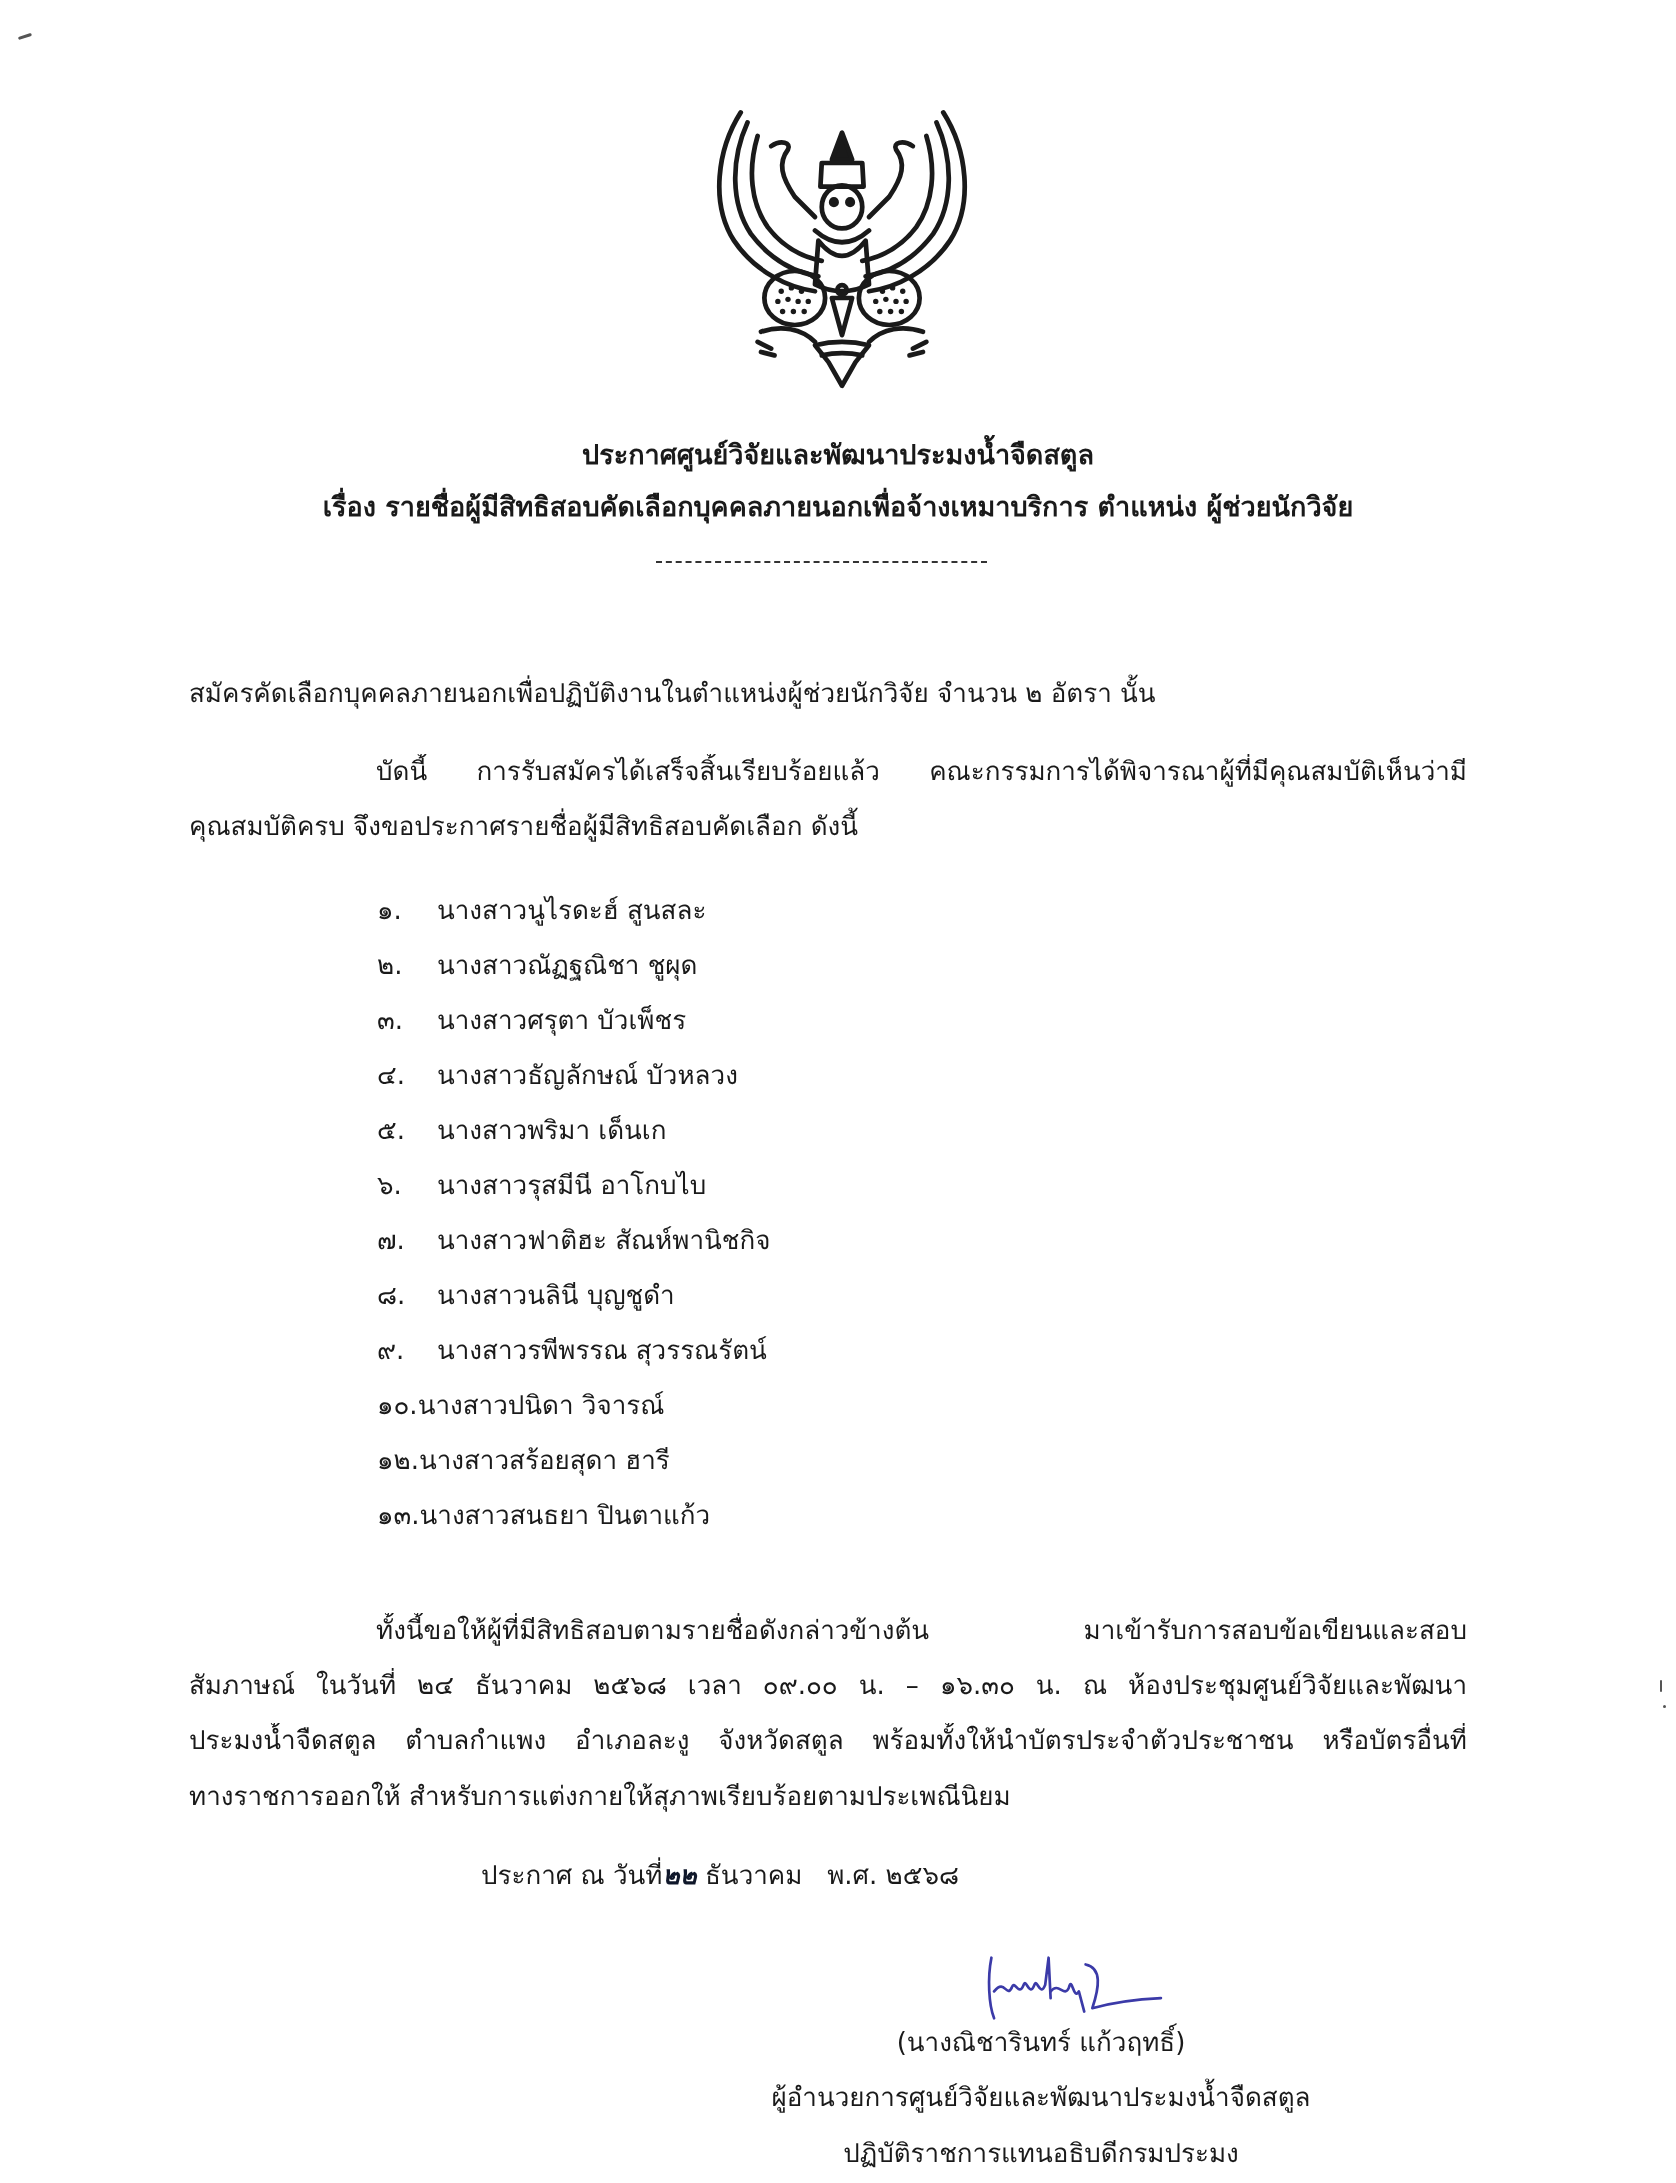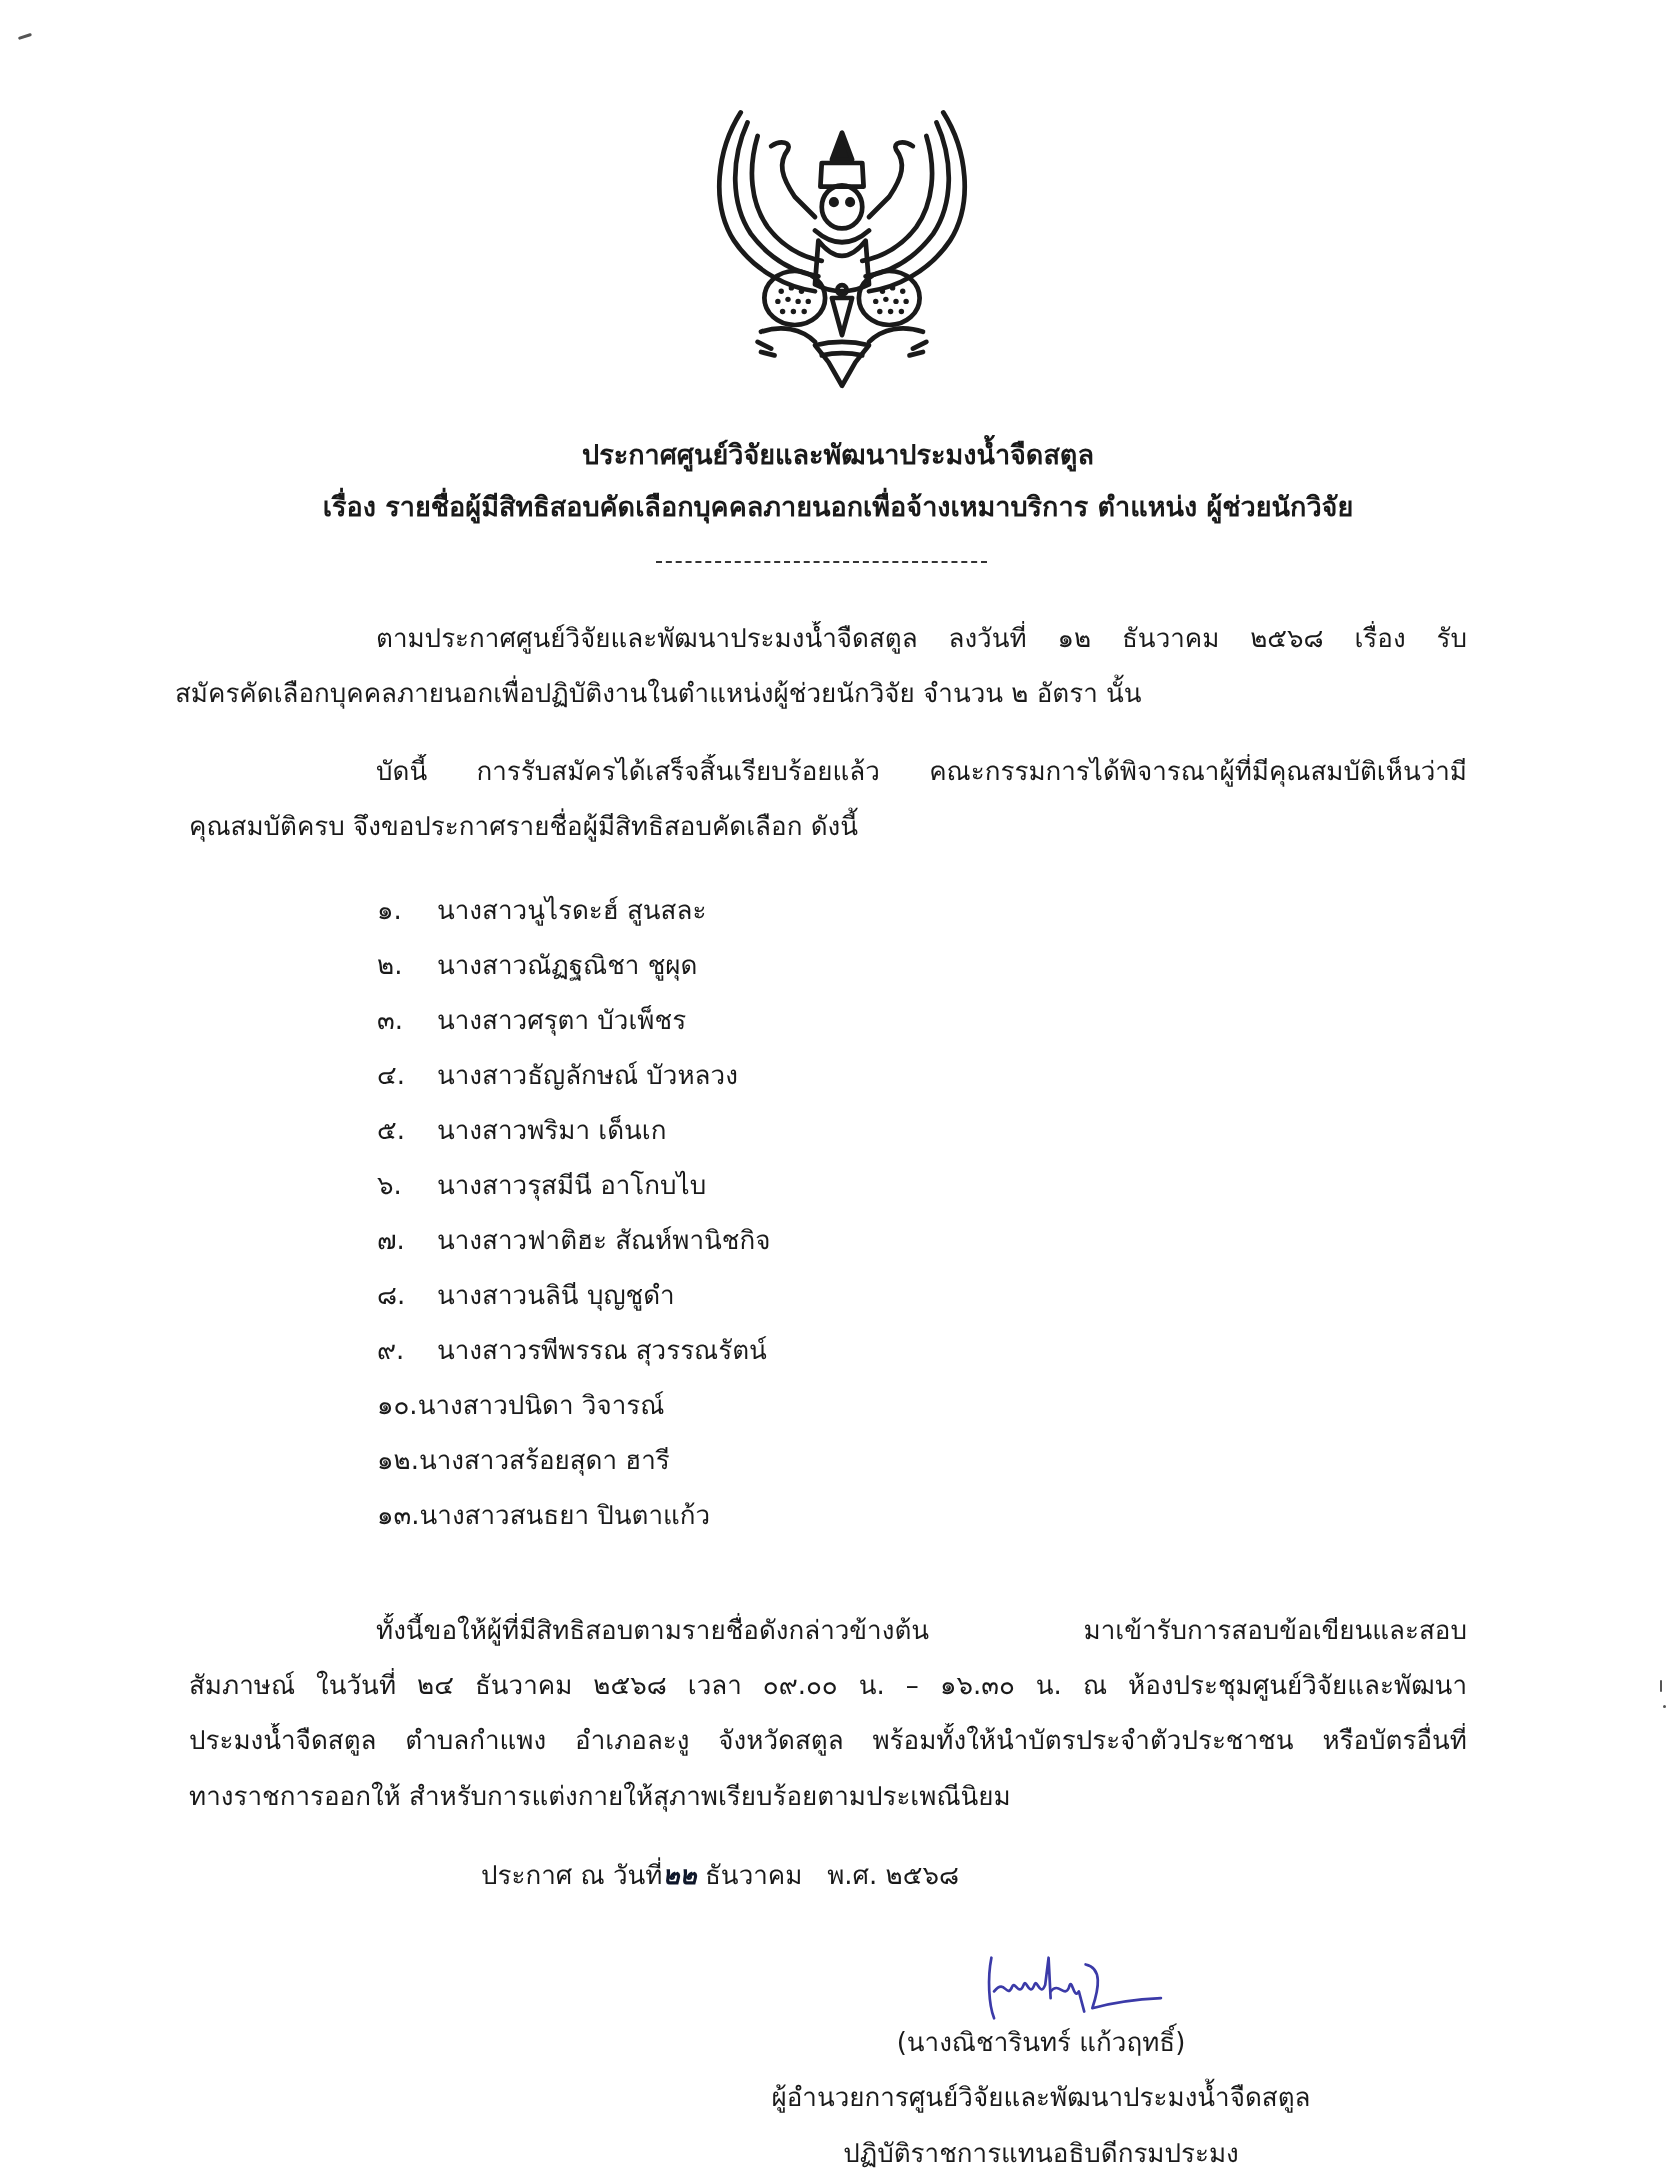--- a/index.html
+++ b/index.html
@@ -174,22 +174,21 @@
       <circle cx="256" cy="320" r="4"></circle>
         <circle cx="272" cy="320" r="4"></circle>
         <circle cx="288" cy="320" r="4"></circle>
     </g>
   </svg>
 
   <div class="heading h2">เรื่อง รายชื่อผู้มีสิทธิสอบคัดเลือกบุคคลภายนอกเพื่อจ้างเหมาบริการ ตำแหน่ง ผู้ช่วยนักวิจัย</div>
   <div class="heading h1">ประกาศศูนย์วิจัยและพัฒนาประมงน้ำจืดสตูล</div>
   <div class="separator"></div>
 
-  <div class="justify-line" style="left:376px;top:621px;width:1091px;">ตามประกาศศูนย์วิจัยและพัฒนาประมงน้ำจืดสตูล  ลงวันที่ ๑๒  ธันวาคม  ๒๕๖๘ เรื่อง รับ</div>
-  <div class="line" style="left:175px;top:676px;">สมัครคัดเลือกบุคคลภายนอกเพื่อปฏิบัติงานในตำแหน่งผู้ช่วยนักวิจัย จำนวน ๒ อัตรา นั้น</div>
+  <div class="line" style="left:189px;top:676px;">สมัครคัดเลือกบุคคลภายนอกเพื่อปฏิบัติงานในตำแหน่งผู้ช่วยนักวิจัย จำนวน ๒ อัตรา นั้น</div>
 
   <div class="justify-line" style="left:376px;top:754px;width:1091px;">บัดนี้ การรับสมัครได้เสร็จสิ้นเรียบร้อยแล้ว คณะกรรมการได้พิจารณาผู้ที่มีคุณสมบัติเห็นว่ามี</div>
   <div class="line" style="left:189px;top:809px;">คุณสมบัติครบ จึงขอประกาศรายชื่อผู้มีสิทธิสอบคัดเลือก ดังนี้</div>
 
   <div class="list">
     <div class="list-item">
         <span class="list-num">๑.</span>
         <span>นางสาวนูไรดะฮ์  สูนสละ</span>
       </div>
     <div class="list-item">

